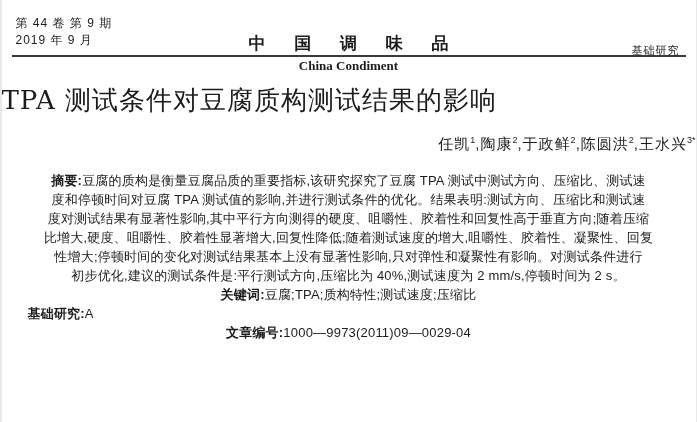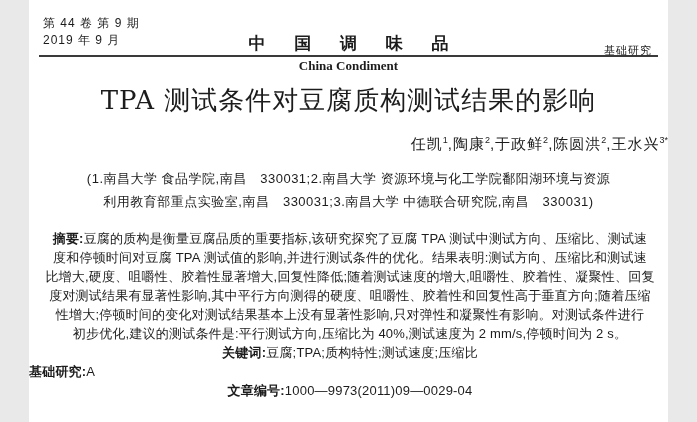--- a/index.html
+++ b/index.html
@@ -1,30 +1,30 @@
 <!DOCTYPE html>
 <html><head>
 <meta charset="utf-8">
 <style>
   html,body{margin:0;padding:0;background:#e9e9e9;}
   .page{
-    position:relative;width:639px;height:422px;margin:0 auto;background:#ffffff;
+    position:relative;width:694px;height:422px;margin:0 auto;background:#ffffff;
     font-family:"Liberation Sans","DejaVu Sans",sans-serif;color:#1c1c1c;overflow:hidden;
   }
   
   .masthead{position:relative;height:55px;}
   .issue{position:absolute;left:14px;top:15px;font-size:12px;line-height:17px;letter-spacing:1px;}
   .jname{position:absolute;left:0;right:0;top:8px;text-align:center;}
   .jcn{font-size:17px;letter-spacing:12px;text-indent:12px;font-weight:600;margin-top:24px;}
   .jen{font-size:13px;font-weight:bold;font-family:"Liberation Serif","DejaVu Serif",serif;margin-top:3px;}
   .section{position:absolute;right:16px;top:26px;font-size:11px;letter-spacing:1px;margin-top:17px;}
   .rule{height:2px;background:#3a3a3a;margin:0 10px;}
   
   .title{
-    margin:26px 0 0;text-align:center;font-weight:normal;
+    margin:26px 0 0;text-align:left;font-weight:normal;
     font-family:"DejaVu Serif","Liberation Serif",serif;
     font-size:26px;line-height:34px;letter-spacing:1px;
   }
   .authors{margin-top:12px;text-align:right;font-size:15px;line-height:22px;letter-spacing:1px;}
   .authors sup{font-size:9px;vertical-align:super;letter-spacing:0;}
   .aff{ text-align:center;font-size:13px;line-height:23px;letter-spacing:0.5px;}
   .aff-wrap{margin-top:12px;}
   
   .abstract{width:642px;margin:16px auto 0;font-size:13px;line-height:19px;letter-spacing:0.2px;text-align:center;}
   .abstract .line{white-space:nowrap;}
@@ -50,30 +50,26 @@
   </header>
 
   <div class="rule"></div>
 
   <h1 class="title">TPA 测试条件对豆腐质构测试结果的影响</h1>
 
   <div class="authors">
     <span><span>任凯</span><sup>1</sup></span><span>,</span><span><span>陶康</span><sup>2</sup></span><span>,</span><span><span>于政鲜</span><sup>2</sup></span><span>,</span><span><span>陈圆洪</span><sup>2</sup></span><span>,</span><span><span>王水兴</span><sup>3*</sup></span>
   </div>
 
-  <div class="aff-wrap">
-    <div class="aff">(1.南昌大学 食品学院,南昌　330031;2.南昌大学 资源环境与化工学院鄱阳湖环境与资源</div>
-    <div class="aff">利用教育部重点实验室,南昌　330031;3.南昌大学 中德联合研究院,南昌　330031)</div>
-  </div>
 
   <div class="abstract">
     <div class="line"><span class="lbl">摘要:</span><span>豆腐的质构是衡量豆腐品质的重要指标,该研究探究了豆腐 TPA 测试中测试方向、压缩比、测试速</span></div>
     <div class="line">度和停顿时间对豆腐 TPA 测试值的影响,并进行测试条件的优化。结果表明:测试方向、压缩比和测试速</div>
+    <div class="line">度对测试结果有显著性影响,其中平行方向测得的硬度、咀嚼性、胶着性和回复性高于垂直方向;随着压缩</div>
     <div class="line">比增大,硬度、咀嚼性、胶着性显著增大,回复性降低;随着测试速度的增大,咀嚼性、胶着性、凝聚性、回复</div>
-    <div class="line">度对测试结果有显著性影响,其中平行方向测得的硬度、咀嚼性、胶着性和回复性高于垂直方向;随着压缩</div>
     <div class="line">性增大;停顿时间的变化对测试结果基本上没有显著性影响,只对弹性和凝聚性有影响。对测试条件进行</div>
     <div class="line">初步优化,建议的测试条件是:平行测试方向,压缩比为 40%,测试速度为 2 mm/s,停顿时间为 2 s。</div>
 
     <div class="line"><span class="lbl">关键词:</span><span>豆腐;TPA;质构特性;测试速度;压缩比</span></div>
 
     <div class="line meta-line">
       <span class="mseg"><span class="lbl">基础研究:</span><span>A</span></span>
     </div>
 
     <div class="line"><span class="lbl">文章编号:</span><span>1000—9973(2011)09—0029-04</span></div>

